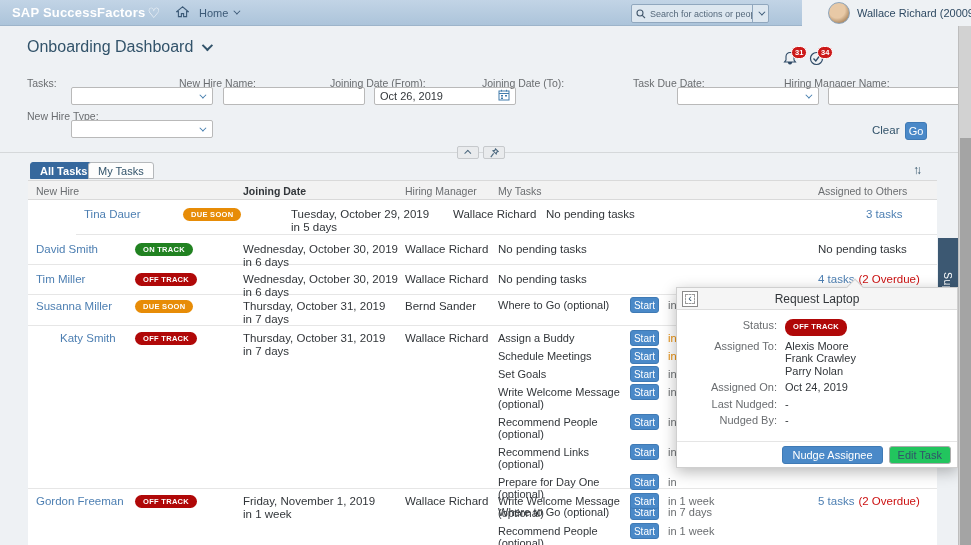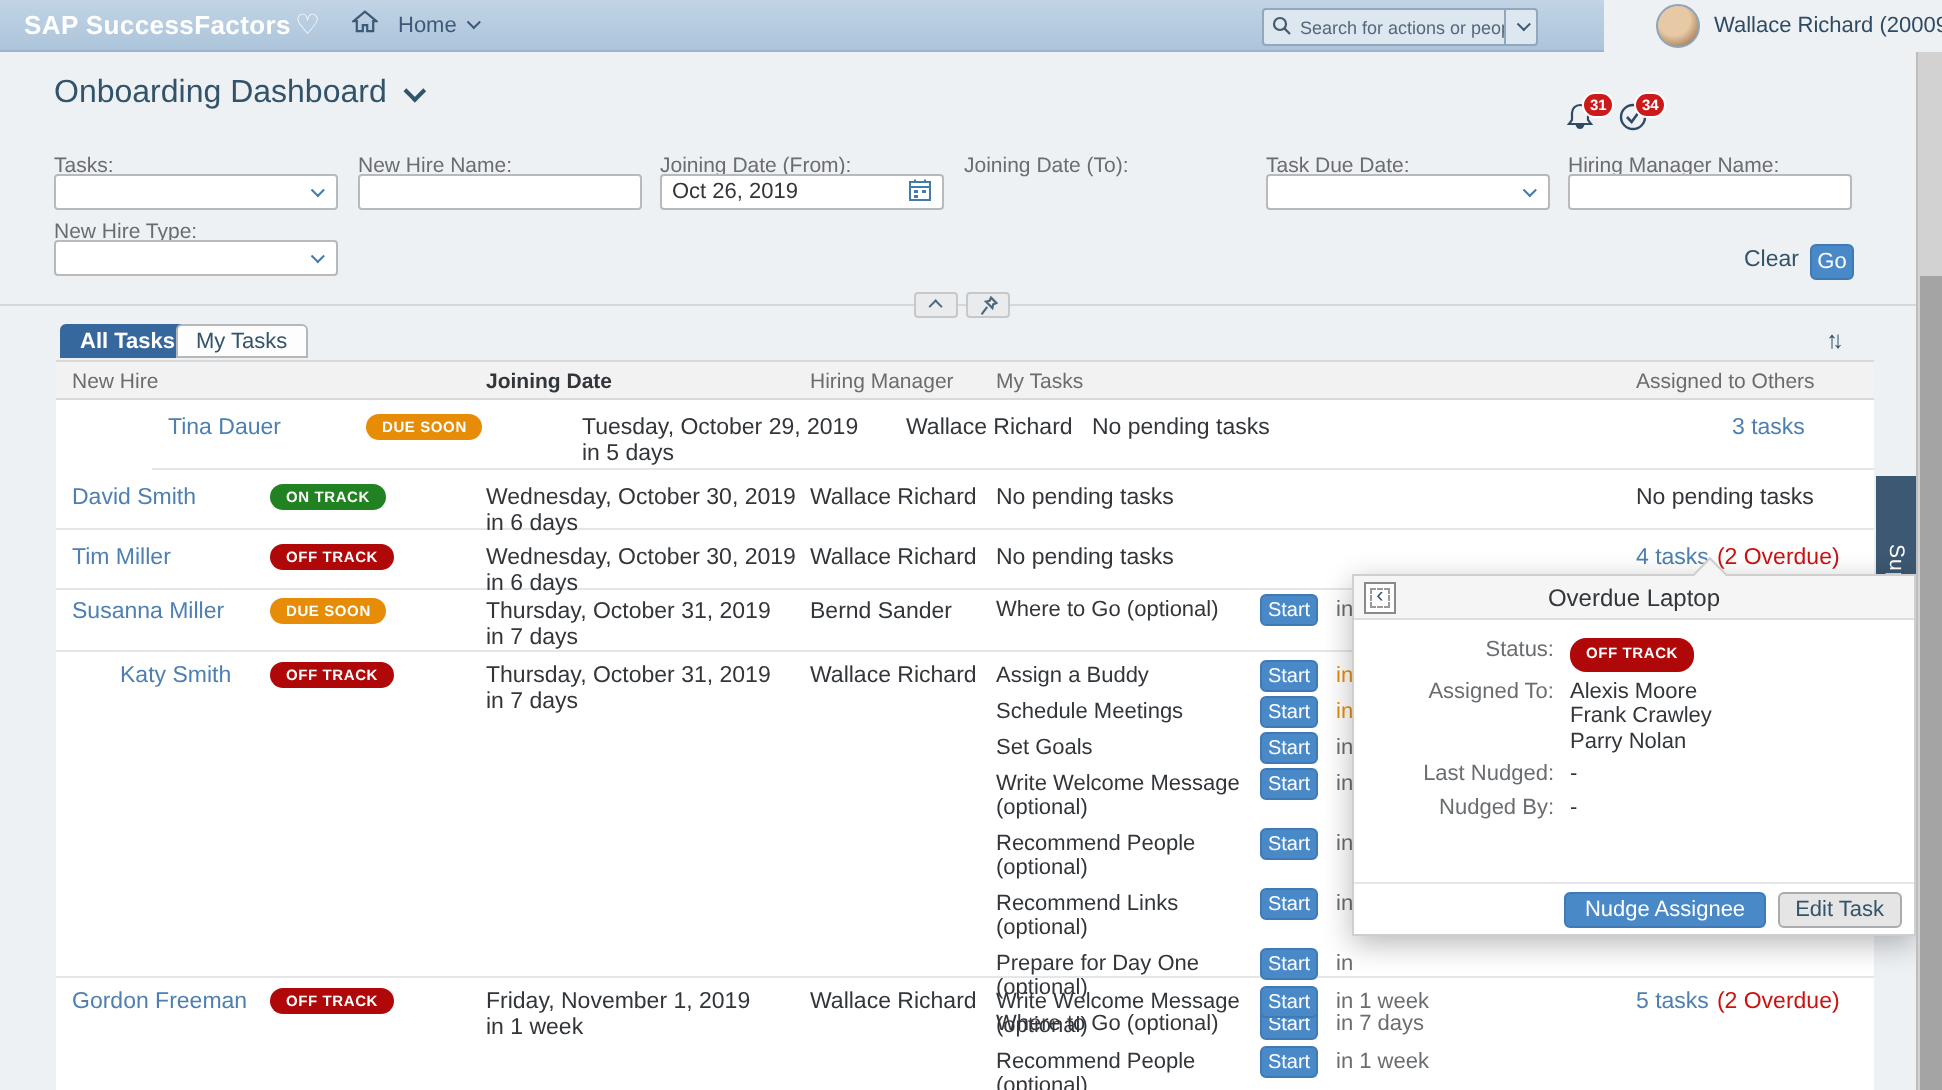--- a/index.html
+++ b/index.html
@@ -31,21 +31,21 @@
             border:1px solid #8fa5ba; }
   .username { position:absolute; left:857px; top:7px; color:#2f4a63; font-size:11px; display:flex; align-items:center; gap:6px; white-space:nowrap; }
 
   
   .pagetitle { position:absolute; left:27px; top:38px; color:#32536a; font-size:16px; display:flex; align-items:center; gap:9px; }
   .pagetitle .chev { width:8px; height:8px; border-width:2px; }
 
   
   .f-label { position:absolute; color:#6a6d70; font-size:10.5px; }
   .f-ctrl { position:absolute; width:142px; height:18px; background:#fff; border:1px solid #b9b9b9; border-radius:2px;
-            font-size:11px; color:#32363a; display:flex; align-items:center; }
+            font-size:11px; color:#32363a; display:flex; align-items:center;margin-left:44px; }
   .f-ctrl input { border:0; outline:none; width:100%; height:100%; font-size:11px; color:#32363a; padding:0 5px; background:transparent; font-family:inherit; }
   .f-ctrl .val { padding-left:5px; flex:1; }
   .f-ctrl .arrow { margin-right:8px; color:#427cac; }
   .f-ctrl .cal { margin-right:5px; }
   .clear-btn { position:absolute; left:872px; top:124px; color:#32536a; font-size:11.5px; cursor:pointer; }
   .go-btn { position:absolute; left:905px; top:122px; width:22px; height:18px; background:#4a89c8; border:1px solid #3f7ab5;
             border-radius:3px; color:#fff; font-size:11px; display:flex; align-items:center; justify-content:center; cursor:pointer; }
 
   
   .collapse-line { position:absolute; left:0; top:152px; width:958px; border-top:1px solid #d5d8da; }
@@ -94,21 +94,21 @@
   .p-back { position:absolute; left:5px; top:3px; width:16px; height:16px; background:#fff; border:1px solid #8a8a8a;
             outline:1px dashed #9a9a9a; outline-offset:-4px; color:#32536a; font-size:11px; line-height:13px; text-align:center; cursor:pointer; }
   .p-body { padding:9px 10px 0 0; }
   .p-row { display:flex; margin-bottom:4px; }
   .p-lbl { width:100px; text-align:right; color:#6a6d70; font-size:11px; margin-right:8px; flex:none; }
   .p-val { color:#32363a; font-size:11px; line-height:12.5px; }
   .p-val.red { color:#cc1111; }
   .p-foot { position:absolute; left:0; right:0; bottom:0; height:26px; border-top:1px solid #e5e5e5;
             display:flex; align-items:center; justify-content:flex-end; gap:6px; padding-right:6px; }
   .btn-primary { background:#4a89c8; border:1px solid #3f7ab5; border-radius:3px; color:#fff; font-size:11px; padding:2px 9px; cursor:pointer; font-family:inherit; }
-  .btn-secondary { background:#e5e5e5; border:1px solid #ababab; border-radius:3px; color:#32536a; font-size:11px; padding:2px 8px; cursor:pointer; font-family:inherit; }
+  .btn-secondary { background:#22c55e; border:1px solid #ababab; border-radius:3px; color:#32536a; font-size:11px; padding:2px 8px; cursor:pointer; font-family:inherit; }
 
   
   .support-tab { position:absolute; left:938px; top:238px; width:20px; height:108px; background:#3c5872; z-index:10;
                  display:flex; align-items:center; justify-content:center; cursor:pointer; }
   .support-tab span { writing-mode:vertical-rl; color:#fff; font-size:10.5px; letter-spacing:.5px; }
   .scrollbar { position:absolute; left:958px; top:26px; width:13px; height:519px; background:#d2d2d2; border-left:1px solid #bdbdbd; z-index:40; }
   .scroll-thumb { position:absolute; left:1px; top:112px; width:11px; height:407px; background:#a4a4a4; }
 </style>
 </head>
 <body>
@@ -353,36 +353,40 @@
   </div>
 
   <div class="support-tab">
     <span>Support</span>
   </div>
 
   <div class="popup">
     <div class="arrow"></div>
     <div class="p-head">
       <span class="p-back">‹</span>
-      <span class="p-title">Overdue Laptop</span>
+      <span class="p-title">Request Laptop</span>
     </div>
     <div class="p-body">
       <div class="p-row">
         <span class="p-lbl">Status:</span>
         <span class="p-val"><span class="pill off-track">OFF TRACK</span></span>
       </div>
       <div class="p-row">
         <span class="p-lbl">Assigned To:</span>
         <span class="p-val">
           <div>Alexis Moore</div>
           <div>Frank Crawley</div>
           <div>Parry Nolan</div>
         </span>
       </div>
       <div class="p-row">
+        <span class="p-lbl">Assigned On:</span>
+        <span class="p-val">Oct 24, 2019</span>
+      </div>
+      <div class="p-row">
         <span class="p-lbl">Last Nudged:</span>
         <span class="p-val">-</span>
       </div>
       <div class="p-row">
         <span class="p-lbl">Nudged By:</span>
         <span class="p-val">-</span>
       </div>
     </div>
     <div class="p-foot">
       <button class="btn-primary">Nudge Assignee</button>

